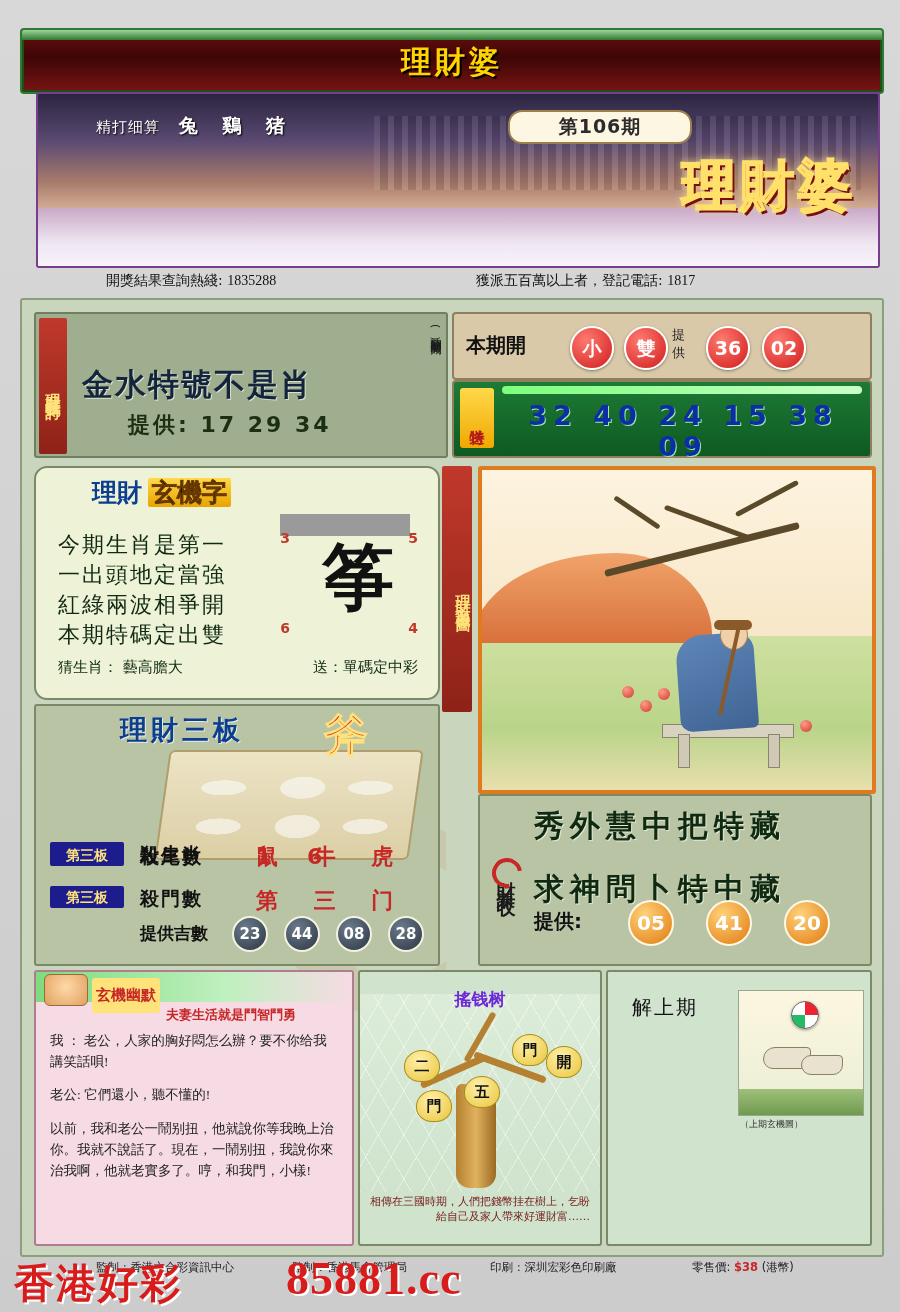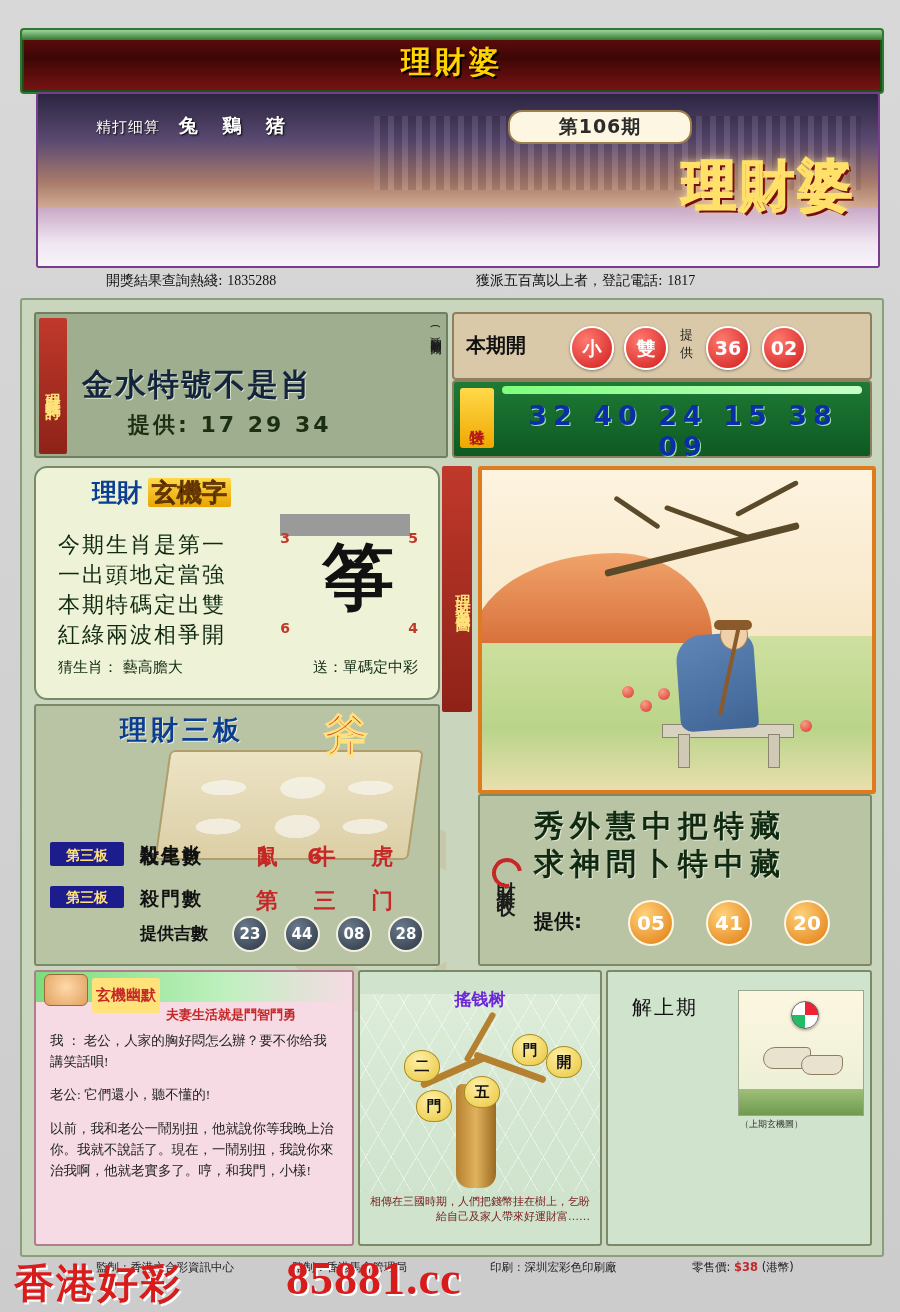--- a/index.html
+++ b/index.html
@@ -119,21 +119,21 @@
   }
   .result .lab{position:absolute;left:12px;top:18px;font-size:20px;font-weight:bold;color:#111;}
   .ball{
     position:absolute;top:12px;width:40px;height:40px;border-radius:50%;
     text-align:center;line-height:40px;font-size:19px;font-weight:bold;color:#fff;
     border:2px solid #fff;box-shadow:0 1px 3px rgba(0,0,0,.4);
   }
   .ball.red{background:radial-gradient(circle at 35% 30%,#ff7a6f,#d01c1c);}
   .result .b1{left:116px;}
   .result .b2{left:170px;}
-  .result .tip{position:absolute;left:226px;top:12px;font-size:13px;color:#222;width:20px;line-height:18px;}
+  .result .tip{position:absolute;left:218px;top:12px;font-size:13px;color:#222;width:20px;line-height:18px;}
   .result .b3{left:252px;}
   .result .b4{left:308px;}
   
   .special{
     position:absolute;left:430px;top:80px;width:416px;height:74px;
     background:linear-gradient(180deg,#1e7a34,#0e5a24);
     border:2px solid #8f7f5f;border-radius:4px;
   }
   .special .tag{
     position:absolute;left:6px;top:6px;width:34px;height:60px;
@@ -268,21 +268,21 @@
   }
   .fortune .snake{
     position:absolute;left:12px;top:62px;width:22px;height:22px;border-radius:50%;
     border:4px solid #c62828;border-right-color:transparent;transform:rotate(35deg);
   }
   .fortune .c1,.fortune .c2{
     position:absolute;left:54px;font-size:30px;font-weight:bold;color:#102a12;letter-spacing:6px;
     text-shadow:1px 1px 0 #e2e8d4;
   }
   .fortune .c1{top:10px;}
-  .fortune .c2{top:48px;}
+  .fortune .c2{top:73px;}
   .fortune .give{position:absolute;left:54px;top:112px;font-size:20px;font-weight:bold;color:#111;}
   .oball{
     position:absolute;top:104px;width:42px;height:42px;border-radius:50%;
     background:radial-gradient(circle at 35% 30%,#ffd27a,#e07a10);
     color:#fff;font-size:20px;font-weight:bold;text-align:center;line-height:42px;
     border:2px solid #fff8e6;
   }
   
   .joke{
     position:absolute;left:12px;top:670px;width:316px;height:272px;
@@ -445,22 +445,22 @@
     </div>
 
     <div class="mystery">
       <div class="head">
         <span>理財</span><span class="hl">玄機字</span>
       </div>
       <div class="grey"></div>
       <div class="lines">
         <div>今期生肖是第一</div>
         <div>一出頭地定當強</div>
+        <div>紅綠兩波相爭開</div>
         <div>本期特碼定出雙</div>
-        <div>紅綠兩波相爭開</div>
       </div>
       <div class="bigword">筝</div>
       <div class="c c1">3</div>
       <div class="c c2">5</div>
       <div class="c c3">6</div>
       <div class="c c4">4</div>
       <div class="foot">
         <span>猜生肖： 藝高膽大</span>
         <span class="r">送：單碼定中彩</span>
       </div>

